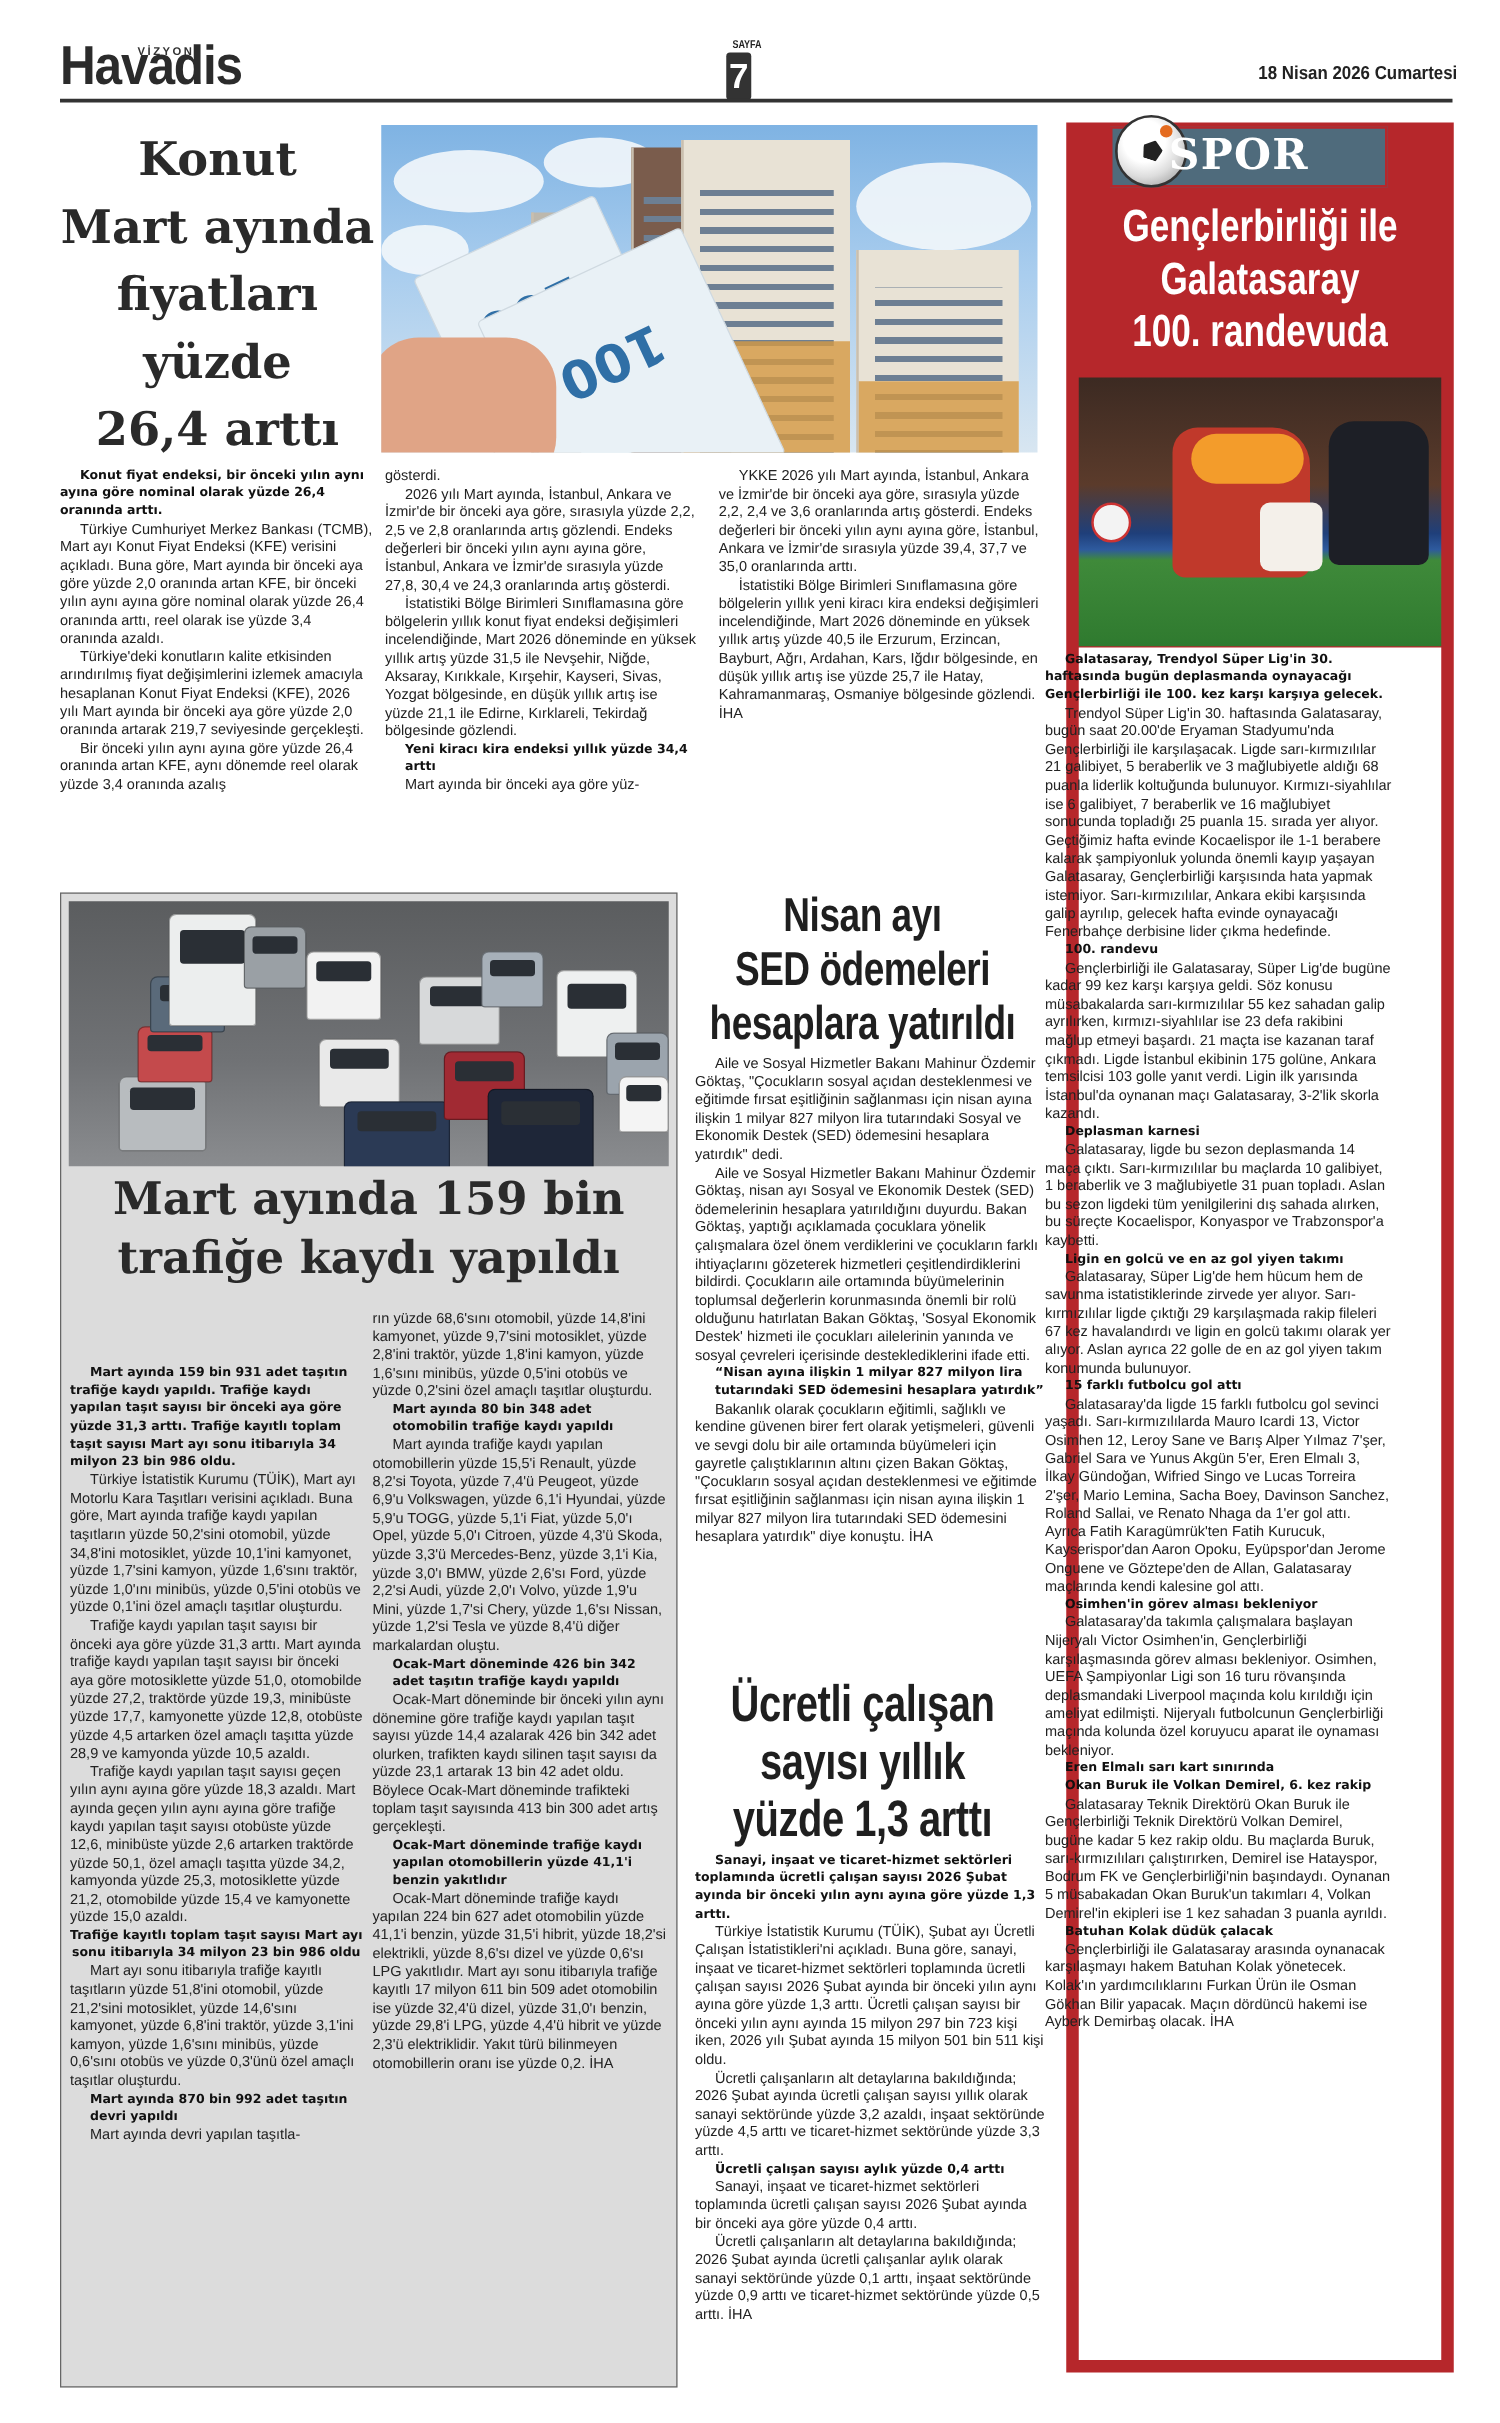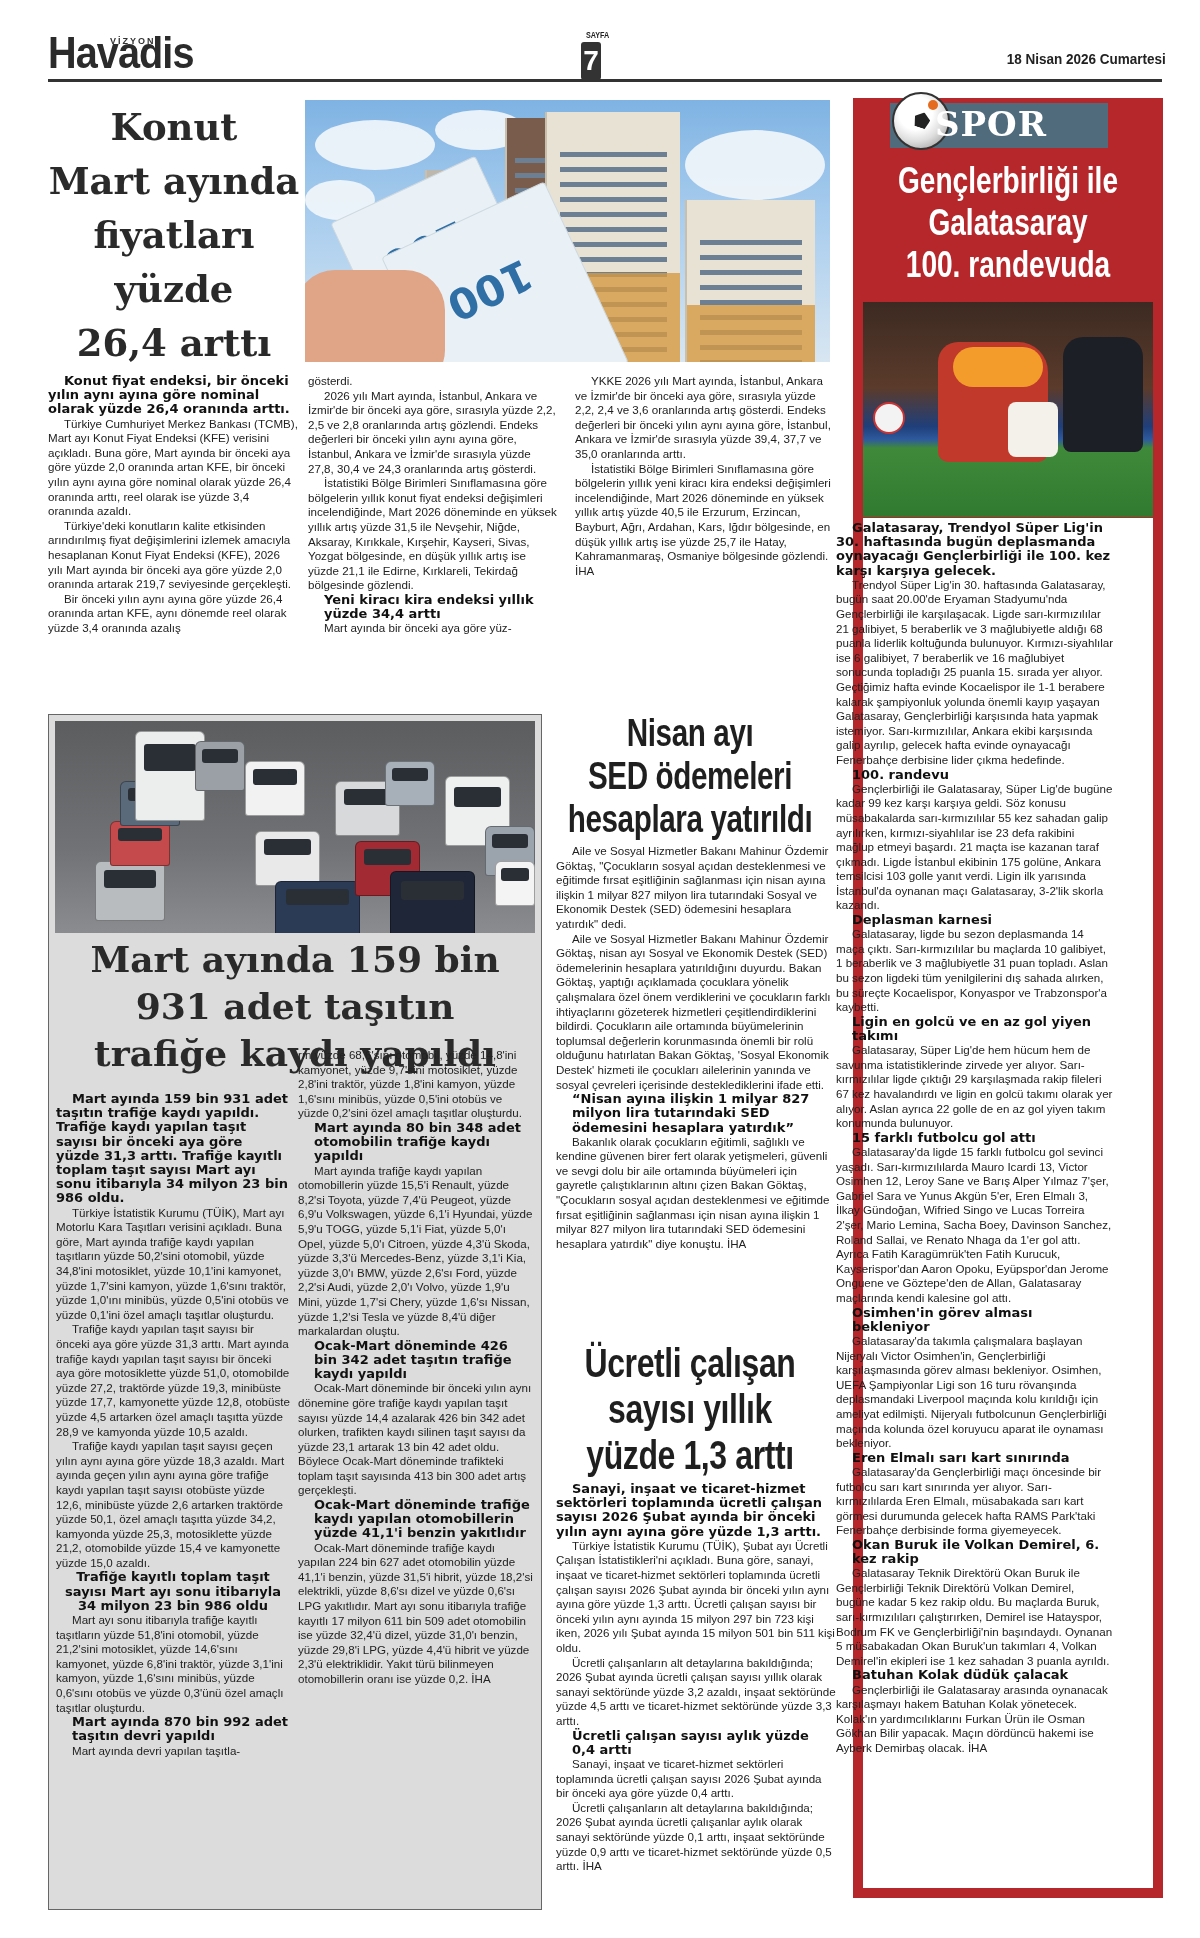--- a/index.html
+++ b/index.html
@@ -12,21 +12,21 @@
   .sayfa-label{left:583px;top:30px;font-size:9px;font-weight:bold;color:#222;transform:scaleX(0.8)}
   .page-num{left:581px;top:42px;width:20px;height:38px;background:#333;color:#fff;font-weight:bold;font-size:28px;text-align:center;line-height:38px;border-radius:3px}
   .date{right:34px;top:50px;font-size:15px;font-weight:bold;color:#222;transform:scaleX(0.9);transform-origin:right top}
   .rule{left:48px;top:79px;width:1114px;height:3px;background:#333}
 
   .headline-serif{font-family:"DejaVu Serif",serif;font-weight:bold;color:#2a2a2a;text-align:center}
   .condensed{font-weight:bold;color:#1f1f1f;text-align:center;transform:scaleX(0.78);letter-spacing:-0.5px}
 
   .col{font-size:11.6px;line-height:14.6px;text-align:left;color:#222}
   .col p{text-indent:16px}
-  .col p.lead,.col p.sub{font-family:"DejaVu Sans",sans-serif;font-weight:bold;font-size:13px;line-height:14.2px;text-indent:16px;color:#111}
+  .col p.lead,.col p.sub{font-family:"DejaVu Sans",sans-serif;font-weight:bold;font-size:10px;line-height:14.2px;text-indent:16px;color:#111}
   .col p.sub{padding-left:16px;text-indent:0}
 
   .photo{overflow:hidden}
   
   .houses{left:305px;top:100px;width:525px;height:262px;background:linear-gradient(180deg,#7fb3e3 0%,#a9cdee 45%,#d8e6f1 100%)}
   .cloud{position:absolute;background:#f3f7fb;border-radius:50%;opacity:.9}
   .bldg{position:absolute;background:#e8e2d5;border-left:2px solid #c9bfae}
   .bldg .win{position:absolute;left:10%;right:10%;top:30px;bottom:0;background:repeating-linear-gradient(180deg,transparent 0 10px,#6d7f93 10px 15px)}
   .bldg .ochre{position:absolute;left:0;right:0;bottom:0;height:38%;background:#d59a43;opacity:.8}
   .note{position:absolute;background:#e9f1f6;border:1px solid #cfd9e0;border-radius:4px;transform:rotate(-25deg)}
@@ -126,21 +126,20 @@
   <div class="car" style="left:300px;top:120px;width:65px;height:55px;background:#a12a33"></div>
   <div class="car" style="left:335px;top:150px;width:85px;height:65px;background:#1e2638"></div>
   <div class="car" style="left:330px;top:40px;width:50px;height:45px;background:#a7b0b9"></div>
   <div class="car" style="left:390px;top:55px;width:65px;height:70px;background:#eef0f0"></div>
   <div class="car" style="left:430px;top:105px;width:50px;height:50px;background:#9ba4ad"></div>
   <div class="car" style="left:440px;top:140px;width:40px;height:45px;background:#f4f4f4"></div>
 </div>
 
 <div class="abs headline-serif" style="left:52px;top:936px;width:486px;font-size:36px;line-height:47px;">
   <div>Mart ayında 159 bin</div>
-  <div>931 adet taşıtın</div>
   <div>trafiğe kaydı yapıldı</div>
 </div>
 
 <div class="abs col" style="left:56px;top:1092px;width:234px;">
   <p class="lead">Mart ayında 159 bin 931 adet taşıtın trafiğe kaydı yapıldı. Trafiğe kaydı yapılan taşıt sayısı bir önceki aya göre yüzde 31,3 arttı. Trafiğe kayıtlı toplam taşıt sayısı Mart ayı sonu itibarıyla 34 milyon 23 bin 986 oldu.</p>
   <p>Türkiye İstatistik Kurumu (TÜİK), Mart ayı Motorlu Kara Taşıtları verisini açıkladı. Buna göre, Mart ayında trafiğe kaydı yapılan taşıtların yüzde 50,2'sini otomobil, yüzde 34,8'ini motosiklet, yüzde 10,1'ini kamyonet, yüzde 1,7'sini kamyon, yüzde 1,6'sını traktör, yüzde 1,0'ını minibüs, yüzde 0,5'ini otobüs ve yüzde 0,1'ini özel amaçlı taşıtlar oluşturdu.</p>
   <p>Trafiğe kaydı yapılan taşıt sayısı bir önceki aya göre yüzde 31,3 arttı. Mart ayında trafiğe kaydı yapılan taşıt sayısı bir önceki aya göre motosiklette yüzde 51,0, otomobilde yüzde 27,2, traktörde yüzde 19,3, minibüste yüzde 17,7, kamyonette yüzde 12,8, otobüste yüzde 4,5 artarken özel amaçlı taşıtta yüzde 28,9 ve kamyonda yüzde 10,5 azaldı.</p>
   <p>Trafiğe kaydı yapılan taşıt sayısı geçen yılın aynı ayına göre yüzde 18,3 azaldı. Mart ayında geçen yılın aynı ayına göre trafiğe kaydı yapılan taşıt sayısı otobüste yüzde 12,6, minibüste yüzde 2,6 artarken traktörde yüzde 50,1, özel amaçlı taşıtta yüzde 34,2, kamyonda yüzde 25,3, motosiklette yüzde 21,2, otomobilde yüzde 15,4 ve kamyonette yüzde 15,0 azaldı.</p>
   <p class="lead" style="text-align:center;text-indent:0">Trafiğe kayıtlı toplam taşıt sayısı Mart ayı sonu itibarıyla 34 milyon 23 bin 986 oldu</p>
   <p>Mart ayı sonu itibarıyla trafiğe kayıtlı taşıtların yüzde 51,8'ini otomobil, yüzde 21,2'sini motosiklet, yüzde 14,6'sını kamyonet, yüzde 6,8'ini traktör, yüzde 3,1'ini kamyon, yüzde 1,6'sını minibüs, yüzde 0,6'sını otobüs ve yüzde 0,3'ünü özel amaçlı taşıtlar oluşturdu.</p>
@@ -207,18 +206,17 @@
   <p>Gençlerbirliği ile Galatasaray, Süper Lig'de bugüne kadar 99 kez karşı karşıya geldi. Söz konusu müsabakalarda sarı-kırmızılılar 55 kez sahadan galip ayrılırken, kırmızı-siyahlılar ise 23 defa rakibini mağlup etmeyi başardı. 21 maçta ise kazanan taraf çıkmadı. Ligde İstanbul ekibinin 175 golüne, Ankara temsilcisi 103 golle yanıt verdi. Ligin ilk yarısında İstanbul'da oynanan maçı Galatasaray, 3-2'lik skorla kazandı.</p>
   <p class="sub">Deplasman karnesi</p>
   <p>Galatasaray, ligde bu sezon deplasmanda 14 maça çıktı. Sarı-kırmızılılar bu maçlarda 10 galibiyet, 1 beraberlik ve 3 mağlubiyetle 31 puan topladı. Aslan bu sezon ligdeki tüm yenilgilerini dış sahada alırken, bu süreçte Kocaelispor, Konyaspor ve Trabzonspor'a kaybetti.</p>
   <p class="sub">Ligin en golcü ve en az gol yiyen takımı</p>
   <p>Galatasaray, Süper Lig'de hem hücum hem de savunma istatistiklerinde zirvede yer alıyor. Sarı-kırmızılılar ligde çıktığı 29 karşılaşmada rakip fileleri 67 kez havalandırdı ve ligin en golcü takımı olarak yer alıyor. Aslan ayrıca 22 golle de en az gol yiyen takım konumunda bulunuyor.</p>
   <p class="sub">15 farklı futbolcu gol attı</p>
   <p>Galatasaray'da ligde 15 farklı futbolcu gol sevinci yaşadı. Sarı-kırmızılılarda Mauro Icardi 13, Victor Osimhen 12, Leroy Sane ve Barış Alper Yılmaz 7'şer, Gabriel Sara ve Yunus Akgün 5'er, Eren Elmalı 3, İlkay Gündoğan, Wifried Singo ve Lucas Torreira 2'şer, Mario Lemina, Sacha Boey, Davinson Sanchez, Roland Sallai, ve Renato Nhaga da 1'er gol attı. Ayrıca Fatih Karagümrük'ten Fatih Kurucuk, Kayserispor'dan Aaron Opoku, Eyüpspor'dan Jerome Onguene ve Göztepe'den de Allan, Galatasaray maçlarında kendi kalesine gol attı.</p>
   <p class="sub">Osimhen'in görev alması bekleniyor</p>
   <p>Galatasaray'da takımla çalışmalara başlayan Nijeryalı Victor Osimhen'in, Gençlerbirliği karşılaşmasında görev alması bekleniyor. Osimhen, UEFA Şampiyonlar Ligi son 16 turu rövanşında deplasmandaki Liverpool maçında kolu kırıldığı için ameliyat edilmişti. Nijeryalı futbolcunun Gençlerbirliği maçında kolunda özel koruyucu aparat ile oynaması bekleniyor.</p>
   <p class="sub">Eren Elmalı sarı kart sınırında</p>
-  <p>Galatasaray'da Gençlerbirliği maçı öncesinde bir futbolcu sarı kart sınırında yer alıyor. Sarı-kırmızılılarda Eren Elmalı, müsabakada sarı kart görmesi durumunda gelecek hafta RAMS Park'taki Fenerbahçe derbisinde forma giyemeyecek.</p>
   <p class="sub">Okan Buruk ile Volkan Demirel, 6. kez rakip</p>
   <p>Galatasaray Teknik Direktörü Okan Buruk ile Gençlerbirliği Teknik Direktörü Volkan Demirel, bugüne kadar 5 kez rakip oldu. Bu maçlarda Buruk, sarı-kırmızılıları çalıştırırken, Demirel ise Hatayspor, Bodrum FK ve Gençlerbirliği'nin başındaydı. Oynanan 5 müsabakadan Okan Buruk'un takımları 4, Volkan Demirel'in ekipleri ise 1 kez sahadan 3 puanla ayrıldı.</p>
   <p class="sub">Batuhan Kolak düdük çalacak</p>
   <p>Gençlerbirliği ile Galatasaray arasında oynanacak karşılaşmayı hakem Batuhan Kolak yönetecek. Kolak'ın yardımcılıklarını Furkan Ürün ile Osman Gökhan Bilir yapacak. Maçın dördüncü hakemi ise Ayberk Demirbaş olacak. İHA</p>
 </div>
 
 </body></html>

